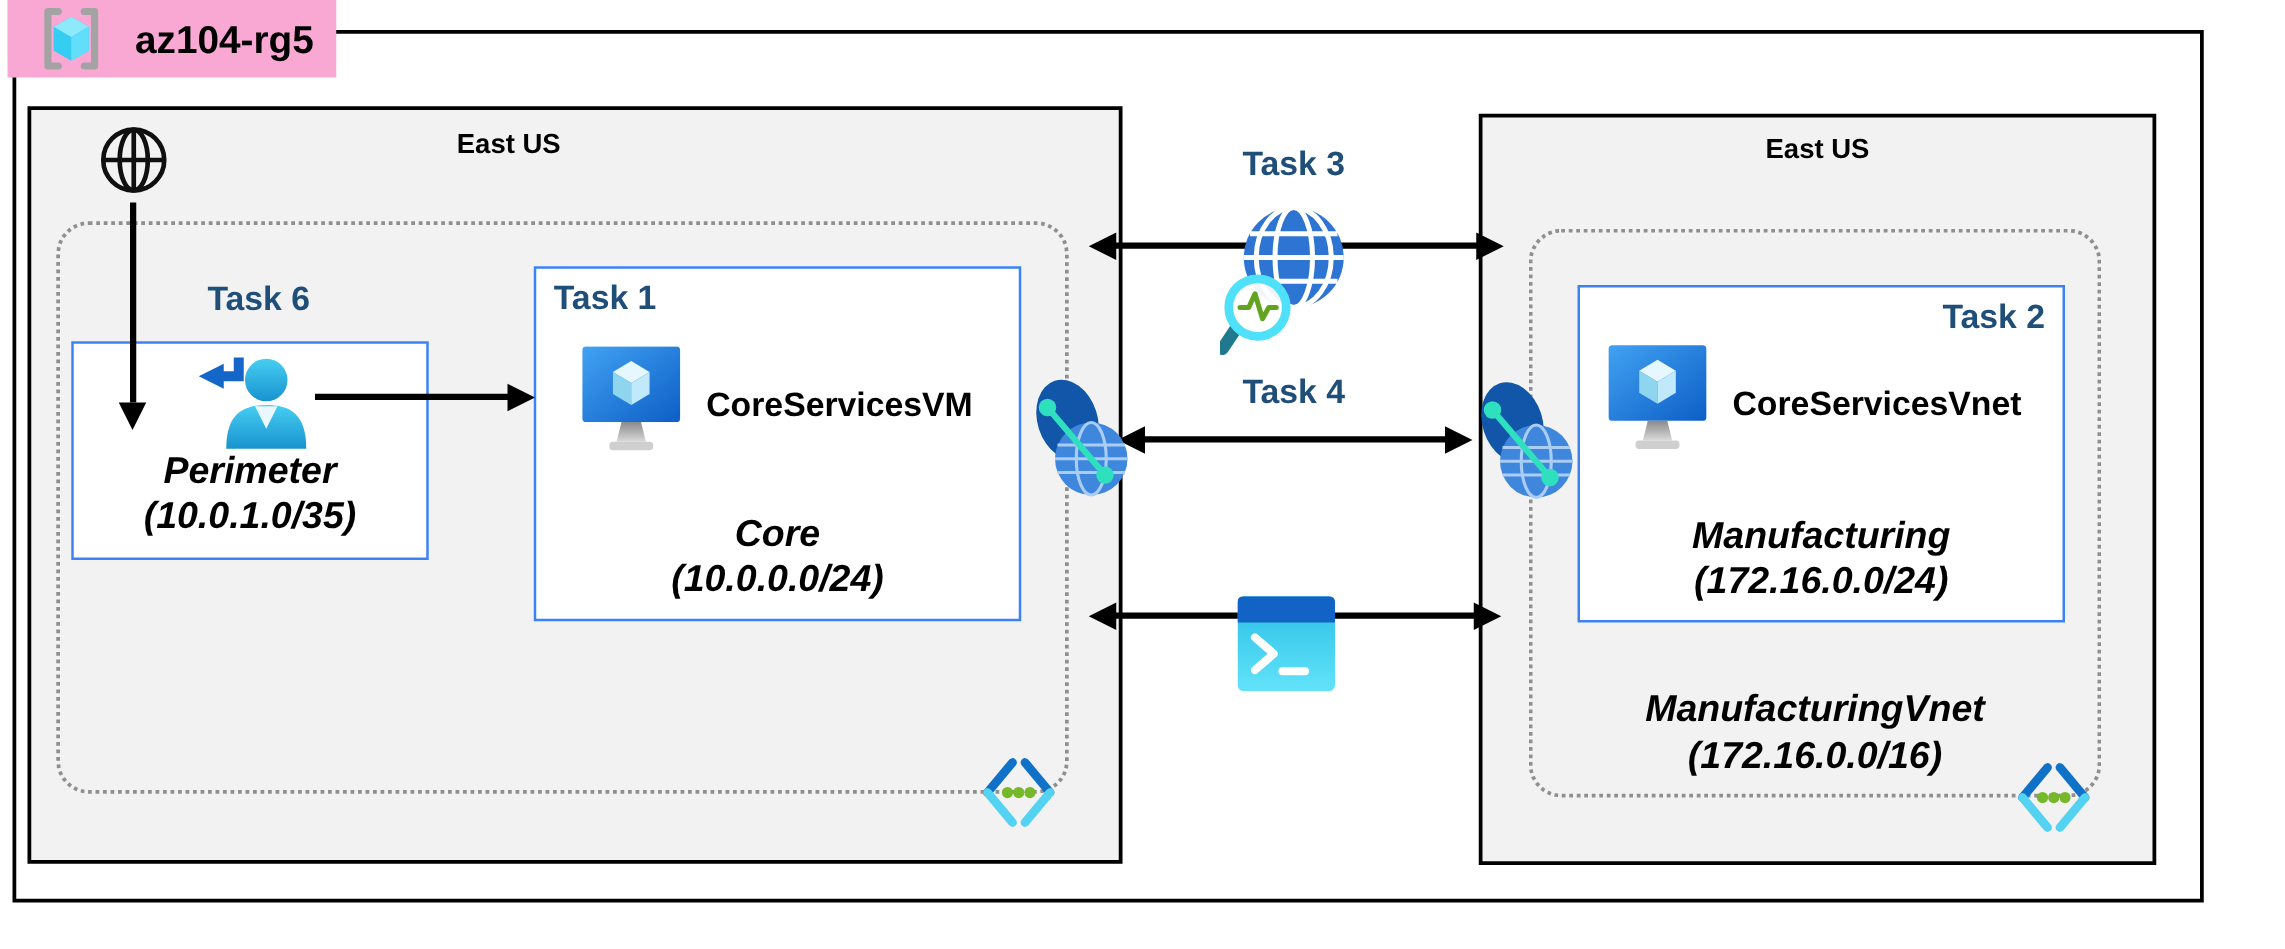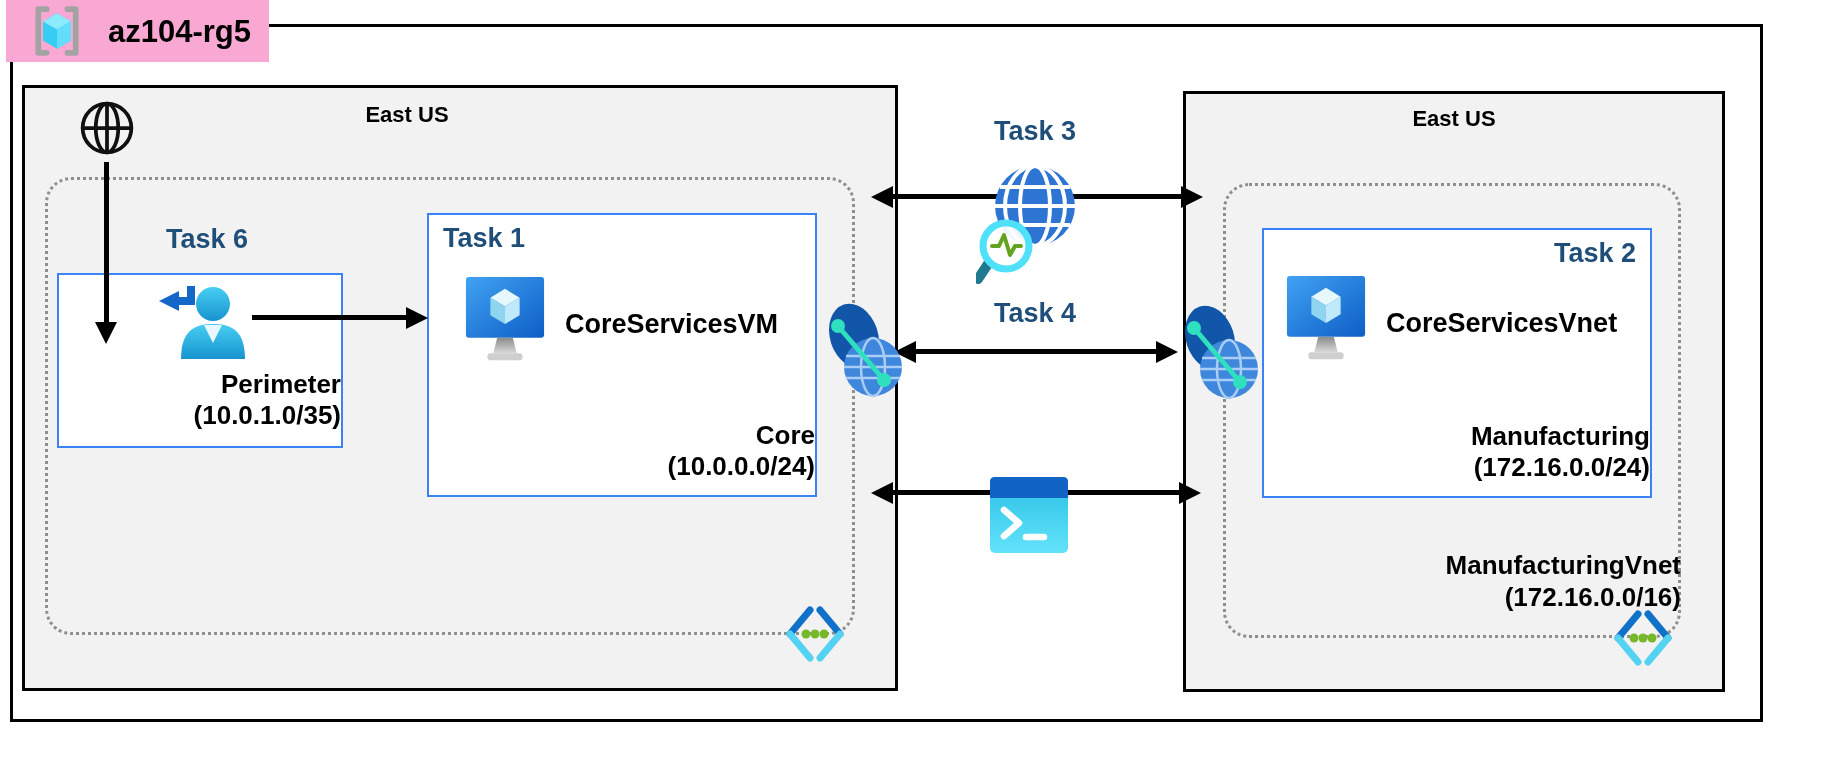--- a/index.html
+++ b/index.html
@@ -13,21 +13,21 @@
   .region{position:absolute;background:#f2f2f2;border:3px solid #000;z-index:1;}
   .region-title{position:absolute;z-index:3;font-size:22px;text-align:center;}
   .dashed{position:absolute;border:3px dotted #8f8f8f;border-radius:26px;z-index:2;}
   .white-box{position:absolute;background:#fff;border:2px solid #3b82f6;z-index:2;}
   .task-label{position:absolute;z-index:3;color:#1f4e79;font-size:27px;text-align:center;}
   .corner{position:absolute;color:#1f4e79;font-size:27px;z-index:3;}
   .corner.tl{left:14px;top:8px;}
   .corner.tr{right:14px;top:8px;}
   .vm-row{position:absolute;display:flex;align-items:center;gap:18px;z-index:3;}
   .vm-name{font-size:27px;}
-  .caption{position:absolute;left:0;right:0;text-align:right;font-size:26px;line-height:1.22;z-index:3;}
+  .caption{position:absolute;left:0;right:0;text-align:center;font-size:30px;line-height:1.22;z-index:3;font-style:italic;}
   .caption .line{white-space:nowrap;}
   .hline{position:absolute;height:5px;background:#000;z-index:4;}
   .vline{position:absolute;width:5px;background:#000;z-index:4;}
   .ahead{position:absolute;width:0;height:0;z-index:4;}
   .ahead.right{border-top:11px solid transparent;border-bottom:11px solid transparent;border-left:22px solid #000;}
   .ahead.left{border-top:11px solid transparent;border-bottom:11px solid transparent;border-right:22px solid #000;}
   .ahead.down{border-left:11px solid transparent;border-right:11px solid transparent;border-top:22px solid #000;}
   svg.icon{position:absolute;z-index:5;}
   svg.inline-icon{flex:0 0 auto;}
 </style>

